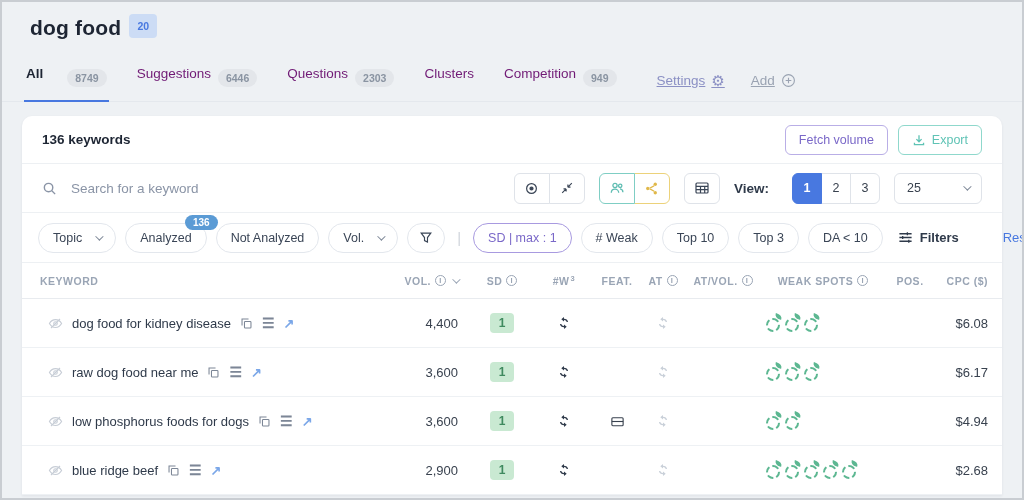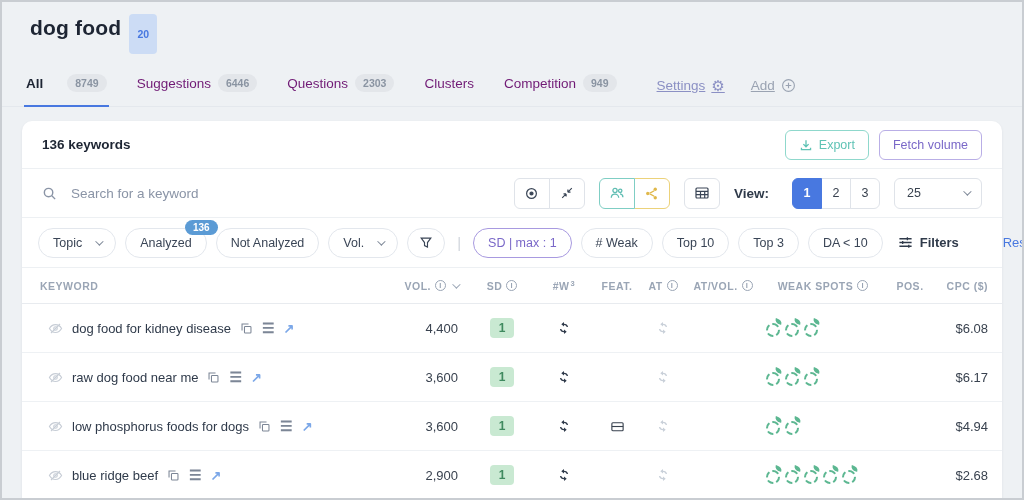--- a/index.html
+++ b/index.html
@@ -4,29 +4,29 @@
 <style>
   * { margin:0; padding:0; box-sizing:border-box; }
   html,body { width:1024px; height:500px; overflow:hidden; }
   body { font-family:"Liberation Sans", sans-serif; background:#eef1f4; color:#39424f; }
   .frame { width:1024px; height:500px; border:2px solid #c9cdd2; background:#eef1f4; overflow:hidden; }
 
   
   .topbar { padding:14px 28px 0; }
   .title-row { display:flex; align-items:flex-start; gap:8px; margin-bottom:20px; }
   .title-row h1 { font-size:21px; font-weight:bold; color:#1d2533; letter-spacing:.2px; }
-  .title-badge { background:#ccdcf5; color:#4878e0; font-size:10.5px; font-weight:bold; padding:14px 8px; border-radius:4px; margin-top:-2px; }
+  .title-badge { background:#ccdcf5; color:#4878e0; font-size:10.5px; font-weight:bold; padding:6px 8px; border-radius:4px; margin-top:-2px; }
 
   .tabs { display:flex; align-items:flex-end; border-bottom:1px solid #e4e8ed; margin:0 -28px; padding:0 22px; }
   .tab-list { display:flex; gap:26px; }
   .tab { display:flex; align-items:center; gap:7px; padding:0 2px 13px; cursor:pointer; border-bottom:2.5px solid transparent; margin-bottom:-1px; }
   .tab-label { font-size:13.5px; color:#701a75; }
   .tab.active { border-bottom-color:#4878e0;gap:24px; }
   .tab.active .tab-label { color:#1d2533; font-weight:bold; }
-  .tab-badge { background:#e3e6ea; color:#8a94a2; font-size:10.5px; font-weight:bold; padding:3px 8px; border-radius:9px; }
+  .tab-badge { background:#e3e6ea; color:#8a94a2; font-size:10.5px; font-weight:bold; padding:3px 8px; border-radius:9px;margin-top:9px; }
   .tab.active .tab-badge { background:#e3e6ea; color:#8a94a2; }
   .tab-extra { display:flex; gap:26px; margin-left:38px; }
   .tab-link { display:flex; align-items:center; gap:6px; padding-bottom:13px; cursor:pointer; font-size:13.5px;text-decoration:underline; }
   .tab-link.settings { color:#8b90c4; }
   .tab-link.add { color:#9aa3b2; }
   .gear { font-size:15px; line-height:1; }
 
   
   .card { background:#fff; margin:14px 20px 0; border-radius:10px 10px 0 0; box-shadow:0 1px 3px rgba(25,35,55,.07); }
   .card-header { display:flex; align-items:center; justify-content:space-between; height:48px; padding:0 20px; border-bottom:1px solid #edf0f3; }
@@ -143,31 +143,31 @@
         </div>
       </div>
     </nav>
   </div>
 
   <section class="card">
 
     <div class="card-header">
       <span class="count-label">136 keywords</span>
       <div class="hdr-actions">
+        <button class="btn btn-fetch">
+          <span>Fetch volume</span>
+        </button>
         <button class="btn btn-export">
           <span style="display:flex;">
               <svg width="14" height="14" viewBox="0 0 16 16" fill="none" stroke="currentColor" stroke-width="1.5">
                 <path d="M8 2.5v7M5 7l3 3 3-3"></path>
                 <path d="M2.8 11v2.2h10.4V11"></path>
               </svg>
             </span>
           <span>Export</span>
-        </button>
-        <button class="btn btn-fetch">
-          <span>Fetch volume</span>
         </button>
       </div>
     </div>
 
     <div class="toolbar">
       <div class="search">
         <span style="display:flex;color:#8a94a6;">
             <svg width="15" height="15" viewBox="0 0 16 16" fill="none" stroke="currentColor" stroke-width="1.5">
               <circle cx="7" cy="7" r="4.5"></circle>
               <path d="M10.5 10.5L14 14"></path>

